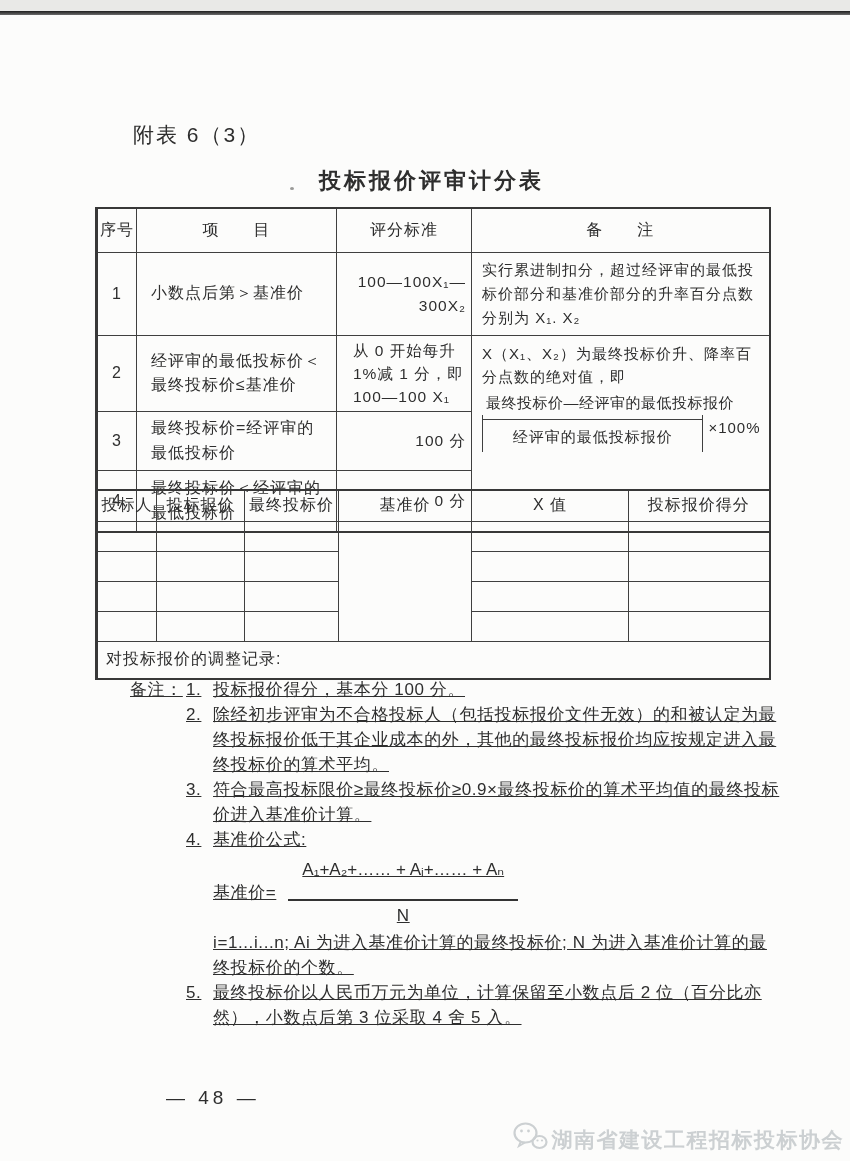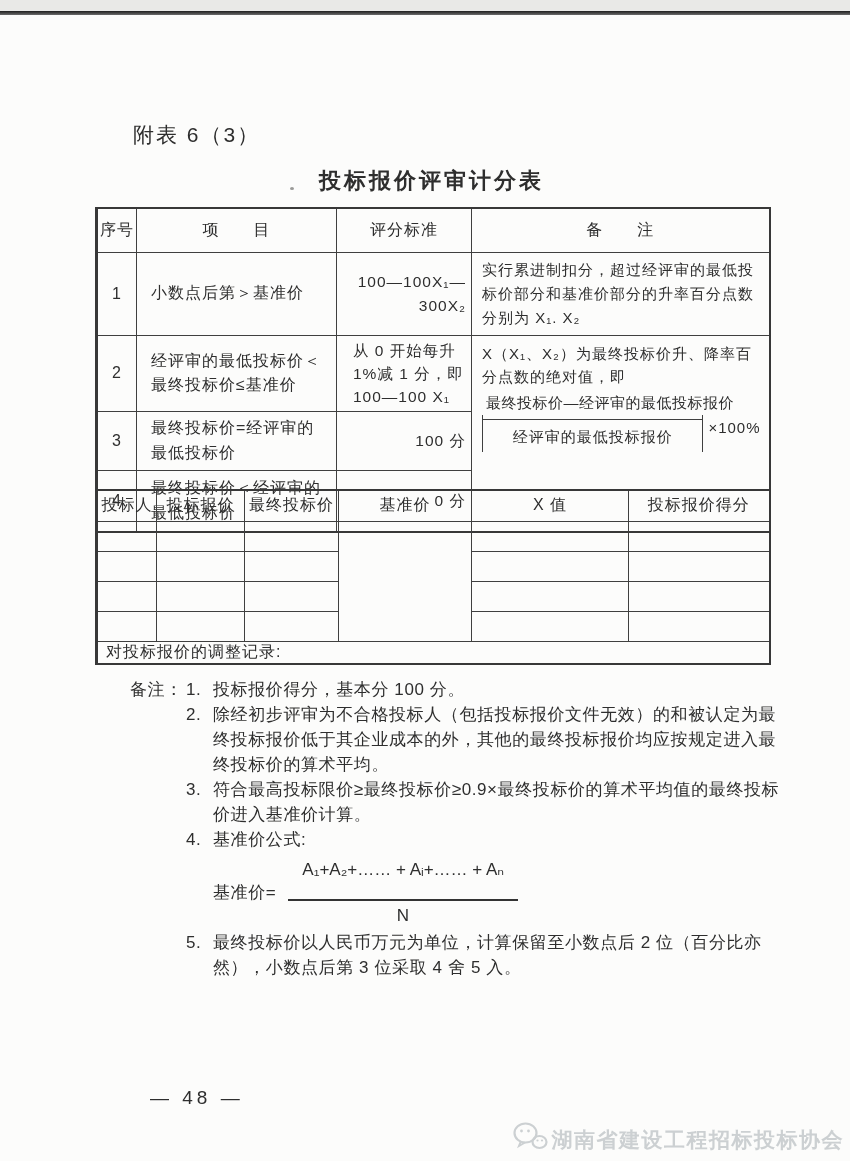--- a/index.html
+++ b/index.html
@@ -79,44 +79,44 @@
     border-left: 1.8px solid #3f3f3f;
     border-right: 1.8px solid #3f3f3f;
     padding-bottom: 3px;
   }
   .rfrac-line { border-top: 1.8px solid #3f3f3f; height: 0; margin-top: 4px; }
   .rfrac-den { text-align: center; margin-top: 5px; letter-spacing: 1px; }
   .rfrac-mult { margin-left: 5px; margin-top: 1px; font-size: 15px; white-space: nowrap; }
 
   .bid-table .row-bid-header { height: 31px; }
   .bid-table .row-bid        { height: 30px; }
-  .bid-table .row-adjust     { height: 22px; }
+  .bid-table .row-adjust     { height: 38px; }
   .cell-adjust { text-align: left; padding-left: 8px; font-size: 16px; }
 
   
   .notes {
     position: absolute; left: 130px; top: 666px; width: 652px;
     display: flex;
-    font-size: 17px; line-height: 25px; letter-spacing: 0.6px;
+    font-size: 17px; line-height: 25px; letter-spacing: 0.6px; text-decoration: underline;
   }
   .notes-label { width: 56px; flex-shrink: 0; }
   .notes-items { flex: 1; }
   .note-item { display: flex; }
   .note-num { width: 27px; flex-shrink: 0; }
   .note-body { flex: 1; }
 
   .formula-row { display: flex; align-items: center; margin: 5px 0 2px 0; }
   .formula-label { margin-right: 12px; }
   .frac { display: inline-block; text-align: center; font-size: 17px; }
   .frac-num { padding: 0 14px 17px 14px; letter-spacing: 0; }
   .frac-den { border-top: 2px solid #333; padding-top: 2px; }
 
   
   .page-number {
-    position: absolute; left: 150px; top: 1076px;
+    position: absolute; left: 166px; top: 1076px;
     font-size: 19px; letter-spacing: 4px;
   }
   .watermark {
     position: absolute; right: 6px; top: 1110px;
     display: flex; align-items: center;
     color: #ccd0d2;
     font-size: 21px; font-weight: bold; letter-spacing: 1.5px;
   }
   .watermark-icon { margin-right: 4px; }
 </style>
@@ -254,20 +254,21 @@
         <div class="note-num">4.</div>
         <div class="note-body">
           <div>基准价公式:</div>
           <div class="formula-row">
             <div class="formula-label">基准价=</div>
             <div class="frac">
               <div class="frac-num">A₁+A₂+…… + Aᵢ+…… + Aₙ</div>
               <div class="frac-den">N</div>
             </div>
           </div>
+          <div>i=1...i...n; Ai 为进入基准价计算的最终投标价; N 为进入基准价计算的最终投标价的个数。</div>
         </div>
       </div>
       <div class="note-item">
         <div class="note-num">5.</div>
         <div class="note-body">最终投标价以人民币万元为单位，计算保留至小数点后 2 位（百分比亦然），小数点后第 3 位采取 4 舍 5 入。</div>
       </div>
     </div>
   </div>
 
   <div class="page-number">— 48 —</div>

